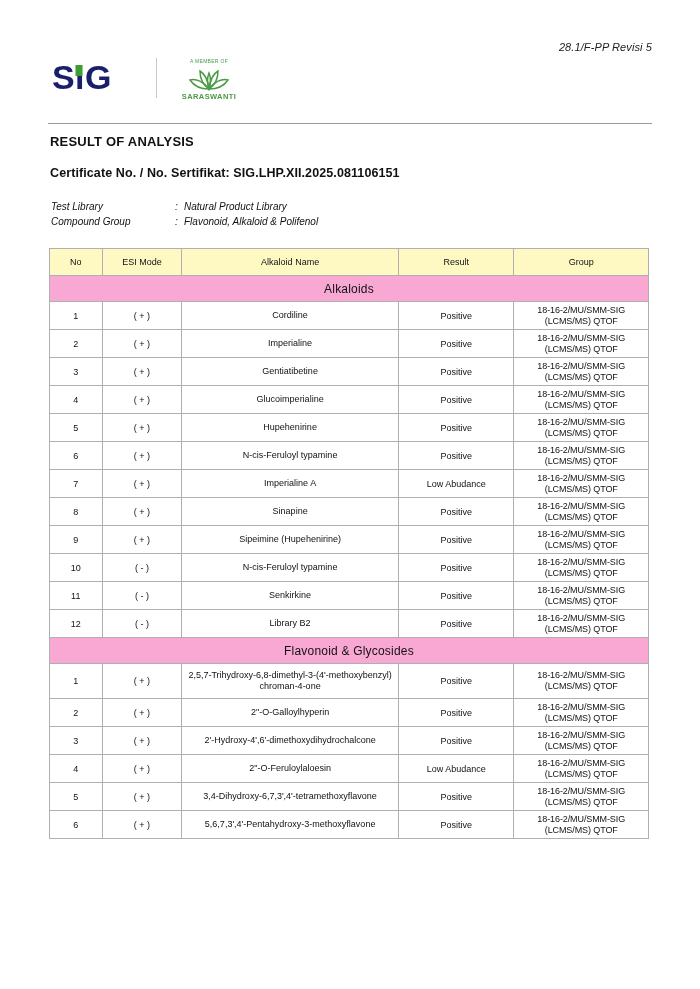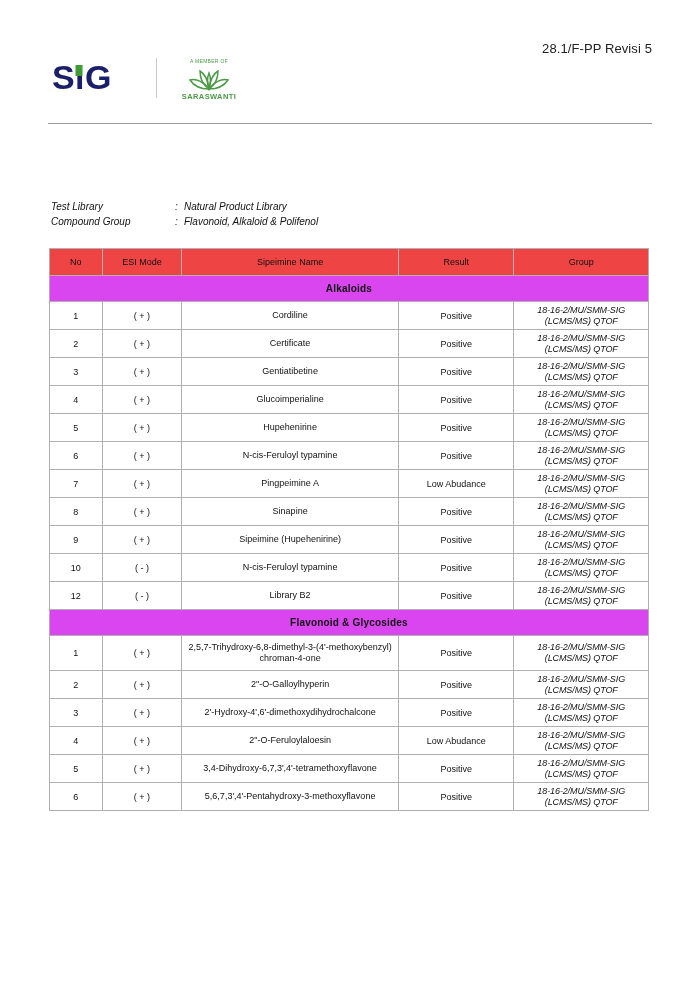--- a/index.html
+++ b/index.html
@@ -21,23 +21,24 @@
     height: 989px;
     box-sizing: border-box;
     padding: 0 48px;
   }
 
   
   .doc-code {
     position: absolute;
     top: 41px;
     right: 48px;
-    font-size: 13px;
+    font-size: 11px;
     color: #222;
     letter-spacing: .1px;
+    font-style: italic;
   }
   .brand-row {
     position: absolute;
     top: 52px;
     left: 52px;
     display: flex;
     align-items: center;
     height: 52px;
   }
   .sig-logo {
@@ -114,39 +115,38 @@
     color: #111;
     font-weight: normal;
   }
   col.c-no     { width: 50px; }
   col.c-esi    { width: 76px; }
   col.c-name   { width: 206px; }
   col.c-result { width: 110px; }
   col.c-method { width: 128px; }
 
   thead th {
-    background: #ef4444;
+    background: #fef9c3;
     height: 26px;
     font-size: 9.5px;
     margin-left: 44px;
   }
   tr.section-row td {
-    background: #d946ef;
-    font-weight: bold;
+    background: #f9a8d4;
+    font-weight: normal;
     height: 25px;
-    font-size: 10px;
+    font-size: 12px;
     letter-spacing: .2px;
   }
   tbody td { height: 27px; }
   td.c-name-cell { line-height: 11.5px; margin-left: 43px; }
   td.c-method-cell {
     line-height: 11px;
     font-size: 8.5px;
     letter-spacing: -.1px;
-    font-style: italic;
   }
   td.tall { height: 34px; }
   .m2 { display: block; }
 </style>
 </head>
 <body>
 
 <div class="page">
 
   <div class="doc-code">28.1/F-PP Revisi 5</div>
@@ -169,20 +169,24 @@
         <path d="M36 34 C28 34 21 31 17 25 C23 23 31 27 36 34 Z"></path>
         <path d="M36 34 C44 34 51 31 55 25 C49 23 41 27 36 34 Z"></path>
         <path d="M36 34 C34 28 34 23 36 18 C38 23 38 28 36 34 Z"></path>
       </g>
       <text x="36" y="44" text-anchor="middle" font-family="Liberation Sans, sans-serif" font-size="7.5" font-weight="bold" fill="#4b9b46" letter-spacing=".4">SARASWANTI</text>
     </svg>
   </div>
 
   <div class="head-rule"></div>
 
+  <div class="title-block">
+    <h1 class="title-main">RESULT OF ANALYSIS</h1>
+    <h2 class="title-cert">Certificate No. / No. Sertifikat: SIG.LHP.XII.2025.081106151</h2>
+  </div>
 
   <div class="meta">
     <div class="meta-row">
       <span class="meta-label">Test Library</span>
       <span class="meta-sep">:</span>
       <span class="meta-value">Natural Product Library</span>
     </div>
     <div class="meta-row">
       <span class="meta-label">Compound Group</span>
       <span class="meta-sep">:</span>
@@ -196,40 +200,40 @@
         <col class="c-no">
           <col class="c-esi">
           <col class="c-name">
           <col class="c-result">
           <col class="c-method">
       </colgroup>
       <thead>
         <tr>
           <th>No</th>
           <th>ESI Mode</th>
-          <th>Sipeimine Name</th>
+          <th>Alkaloid Name</th>
           <th>Result</th>
           <th>Group</th>
         </tr>
       </thead>
       <tbody id="results-body">
           <tr class="section-row">
             <td colspan="5">Alkaloids</td>
           </tr>
           <tr>
             <td>1</td>
             <td>( + )</td>
             <td class="c-name-cell">Cordiline</td>
             <td>Positive</td>
             <td class="c-method-cell"><span class="m1">18-16-2/MU/SMM-SIG</span><span class="m2">(LCMS/MS) QTOF</span></td>
           </tr>
           <tr>
             <td>2</td>
             <td>( + )</td>
-            <td class="c-name-cell">Certificate</td>
+            <td class="c-name-cell">Imperialine</td>
             <td>Positive</td>
             <td class="c-method-cell"><span class="m1">18-16-2/MU/SMM-SIG</span><span class="m2">(LCMS/MS) QTOF</span></td>
           </tr>
           <tr>
             <td>3</td>
             <td>( + )</td>
             <td class="c-name-cell">Gentiatibetine</td>
             <td>Positive</td>
             <td class="c-method-cell"><span class="m1">18-16-2/MU/SMM-SIG</span><span class="m2">(LCMS/MS) QTOF</span></td>
           </tr>
@@ -250,21 +254,21 @@
           <tr>
             <td>6</td>
             <td>( + )</td>
             <td class="c-name-cell">N-cis-Feruloyl typamine</td>
             <td>Positive</td>
             <td class="c-method-cell"><span class="m1">18-16-2/MU/SMM-SIG</span><span class="m2">(LCMS/MS) QTOF</span></td>
           </tr>
           <tr>
             <td>7</td>
             <td>( + )</td>
-            <td class="c-name-cell">Pingpeimine A</td>
+            <td class="c-name-cell">Imperialine A</td>
             <td>Low Abudance</td>
             <td class="c-method-cell"><span class="m1">18-16-2/MU/SMM-SIG</span><span class="m2">(LCMS/MS) QTOF</span></td>
           </tr>
           <tr>
             <td>8</td>
             <td>( + )</td>
             <td class="c-name-cell">Sinapine</td>
             <td>Positive</td>
             <td class="c-method-cell"><span class="m1">18-16-2/MU/SMM-SIG</span><span class="m2">(LCMS/MS) QTOF</span></td>
           </tr>
@@ -272,20 +276,27 @@
             <td>9</td>
             <td>( + )</td>
             <td class="c-name-cell">Sipeimine (Hupehenirine)</td>
             <td>Positive</td>
             <td class="c-method-cell"><span class="m1">18-16-2/MU/SMM-SIG</span><span class="m2">(LCMS/MS) QTOF</span></td>
           </tr>
           <tr>
             <td>10</td>
             <td>( - )</td>
             <td class="c-name-cell">N-cis-Feruloyl typamine</td>
+            <td>Positive</td>
+            <td class="c-method-cell"><span class="m1">18-16-2/MU/SMM-SIG</span><span class="m2">(LCMS/MS) QTOF</span></td>
+          </tr>
+          <tr>
+            <td>11</td>
+            <td>( - )</td>
+            <td class="c-name-cell">Senkirkine</td>
             <td>Positive</td>
             <td class="c-method-cell"><span class="m1">18-16-2/MU/SMM-SIG</span><span class="m2">(LCMS/MS) QTOF</span></td>
           </tr>
           <tr>
             <td>12</td>
             <td>( - )</td>
             <td class="c-name-cell">Library B2</td>
             <td>Positive</td>
             <td class="c-method-cell"><span class="m1">18-16-2/MU/SMM-SIG</span><span class="m2">(LCMS/MS) QTOF</span></td>
           </tr>

